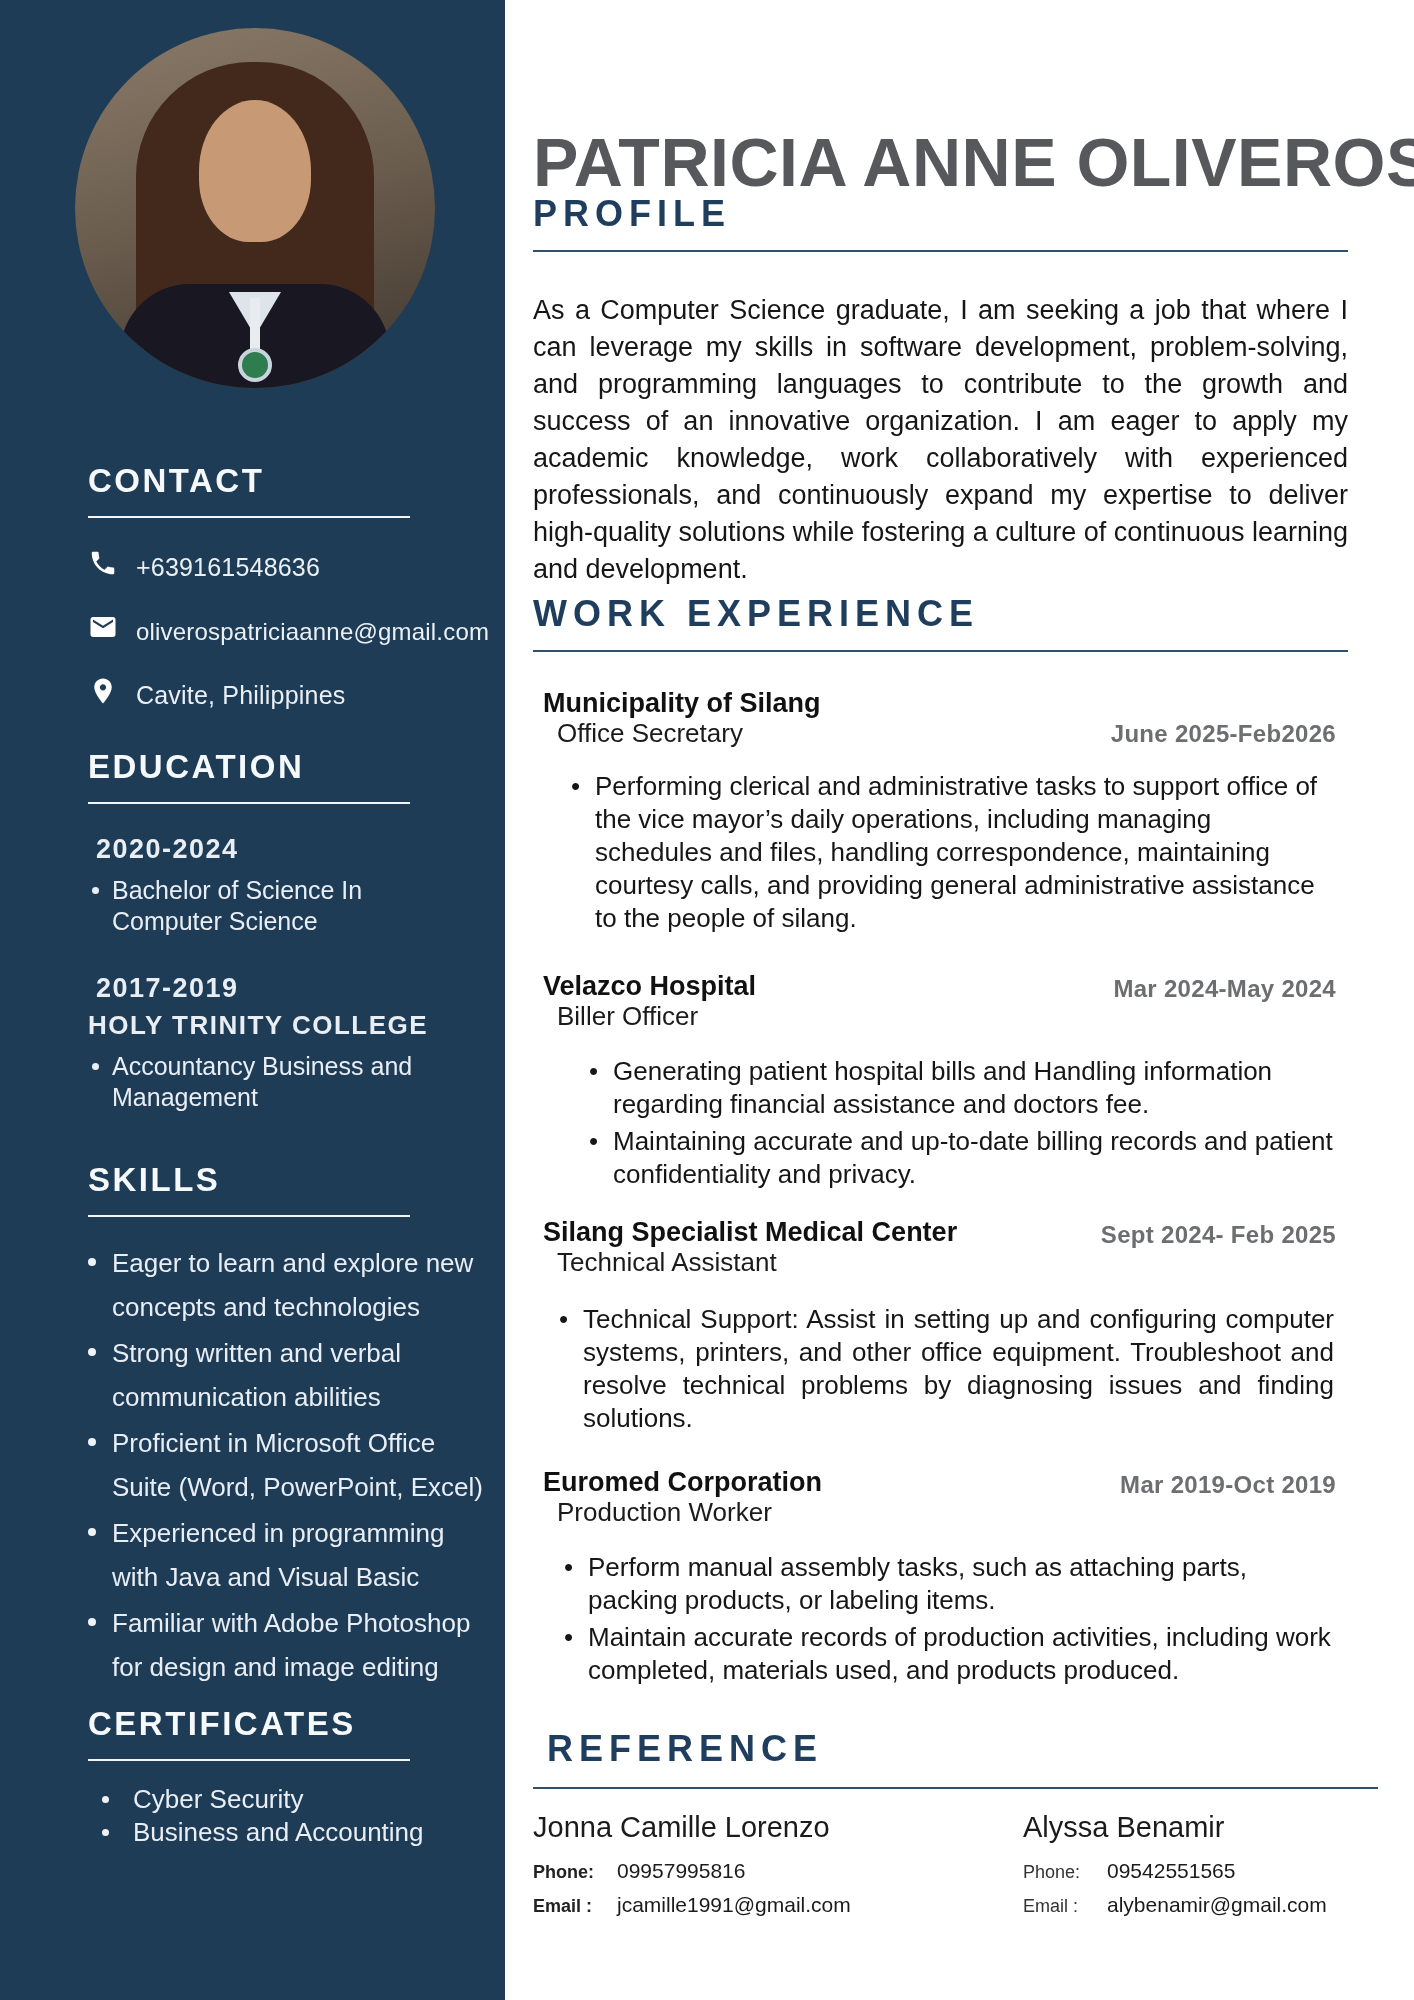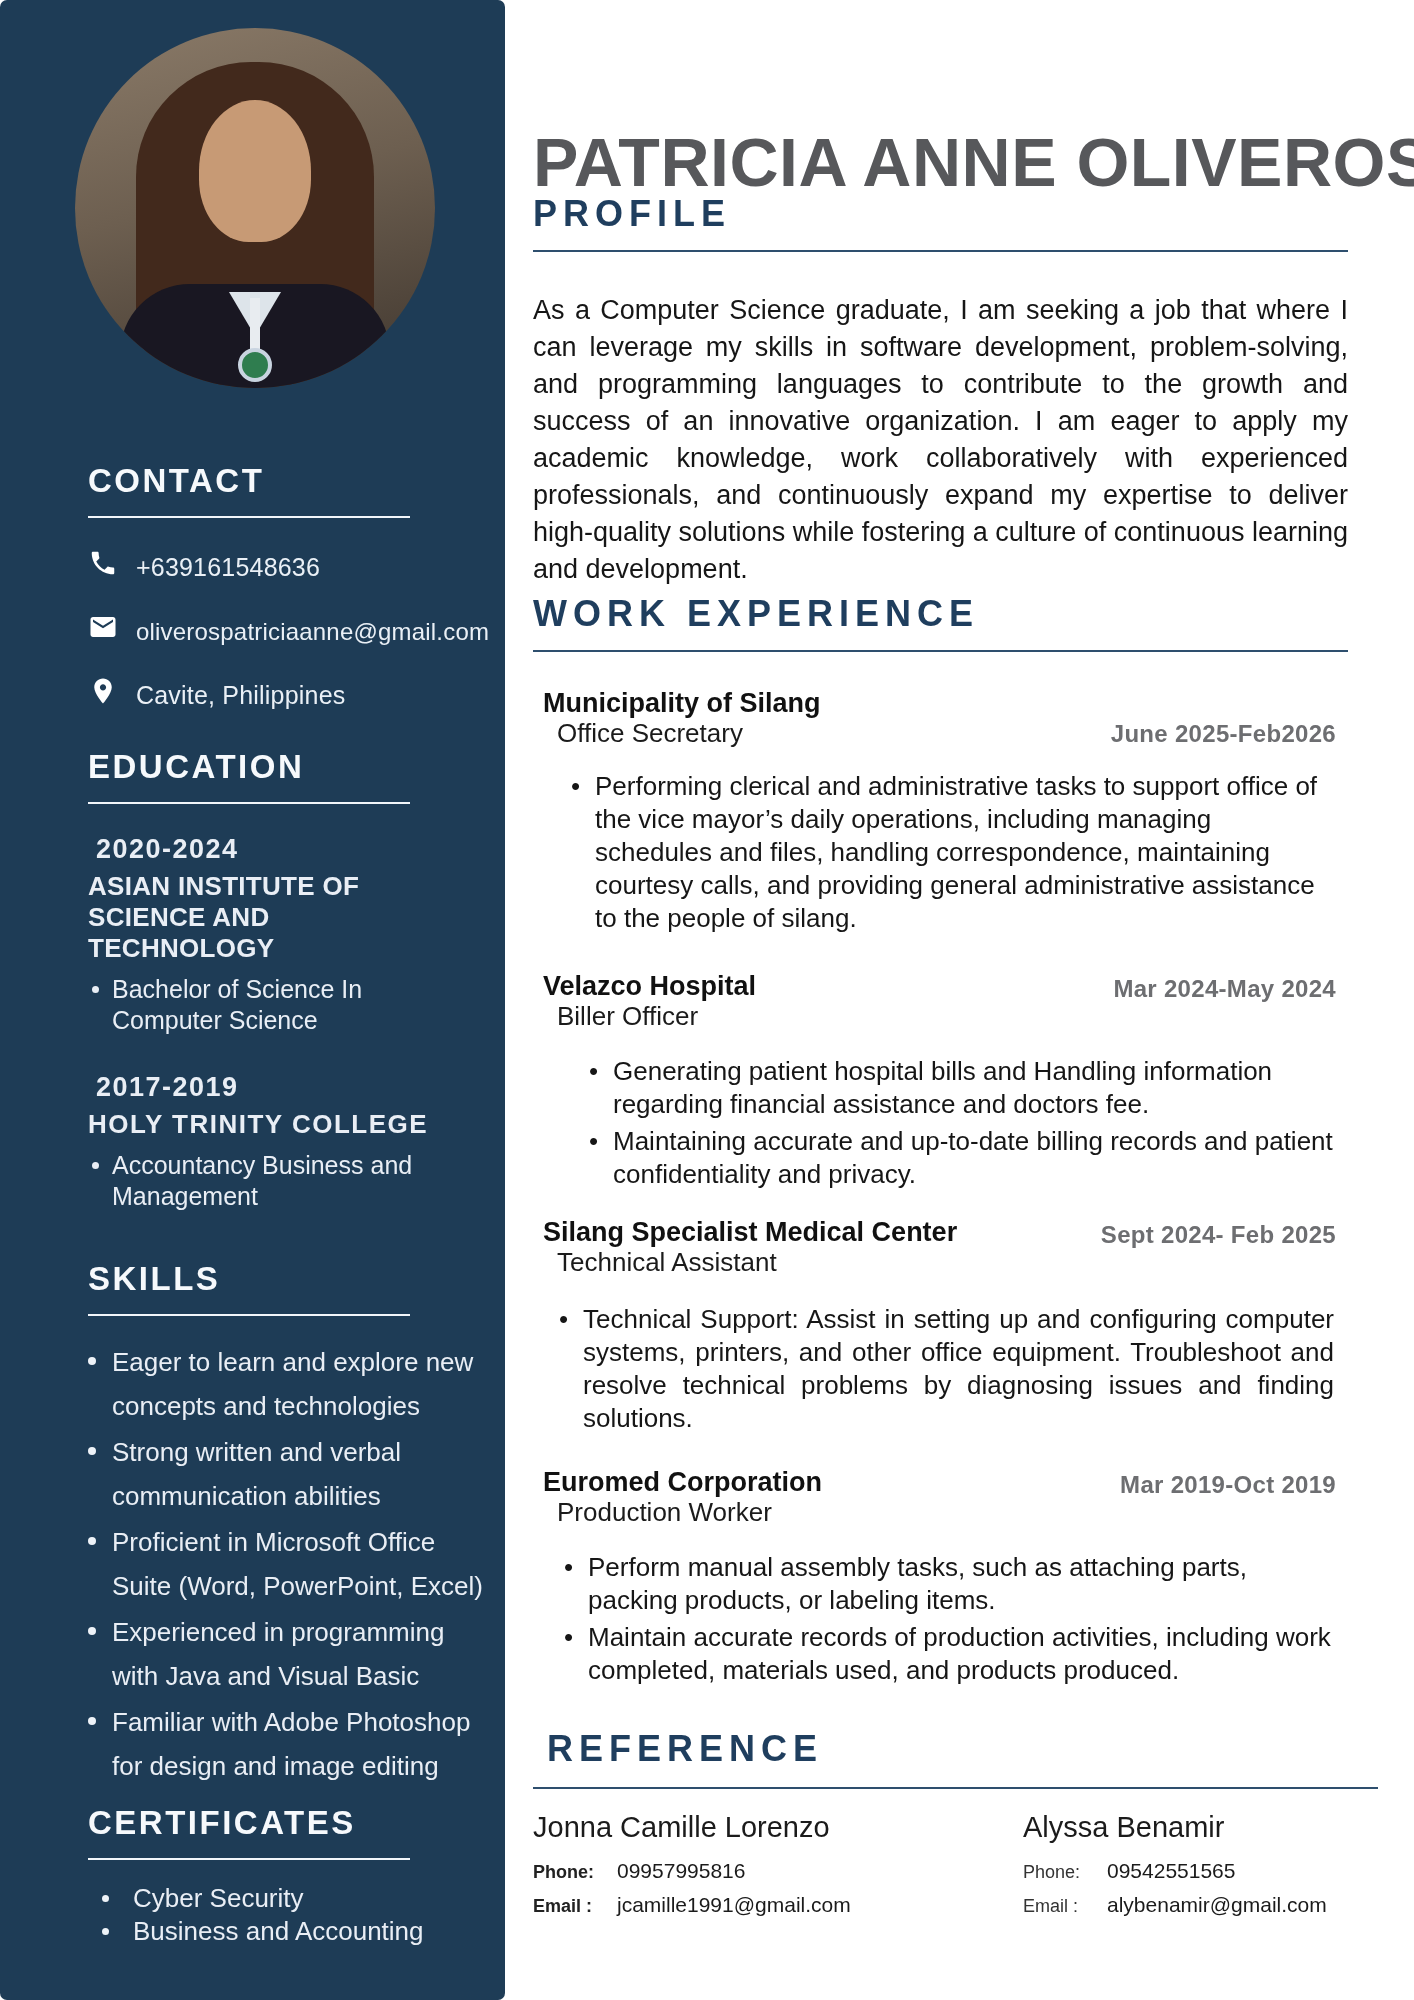--- a/index.html
+++ b/index.html
@@ -5,21 +5,20 @@
   * { margin:0; padding:0; box-sizing:border-box; }
   html,body { background:#ffffff; }
   body { font-family:"Liberation Sans", sans-serif; }
   .page { position:relative; width:1414px; height:2000px; background:#ffffff; overflow:hidden; }
 
   
   .sidebar {
     position:absolute; left:0; top:0; width:505px; height:2000px;
     background:#1e3c56; color:#e9eef5;
     padding:462px 10px 0 88px;
-    border-radius:7px;
   }
   .photo {
     position:absolute; left:75px; top:28px; width:360px; height:360px;
     border-radius:50%; overflow:hidden;
     background:linear-gradient(165deg,#8a7a68 0%,#6d5f50 45%,#3f362e 100%);
   }
   .ph-hair { position:absolute; left:50%; top:34px; transform:translateX(-50%);
     width:238px; height:340px; border-radius:115px 115px 90px 90px; background:#42291c; }
   .ph-hair:before { content:""; position:absolute; left:-30px; top:120px; width:298px; height:260px;
     border-radius:50%; background:#4e3categories; }
@@ -151,21 +150,20 @@
         <span class="c-text">Cavite, Philippines</span>
       </div>
     </section>
 
     <section class="sec-education">
       <h2 class="sb-h2">EDUCATION</h2>
       <div class="sb-rule"></div>
 
       <div class="edu-entry">
         <div class="edu-years">2020-2024</div>
-        <div class="edu-school">ASIAN INSTITUTE OF SCIENCE AND TECHNOLOGY</div>
         <ul class="edu-list">
           <li>Bachelor of Science In Computer Science</li>
         </ul>
       </div>
 
       <div class="edu-entry edu-entry2">
         <div class="edu-years">2017-2019</div>
         <div class="edu-school" style="letter-spacing:1.5px;">HOLY TRINITY COLLEGE</div>
         <ul class="edu-list">
           <li>Accountancy Business and Management</li>

